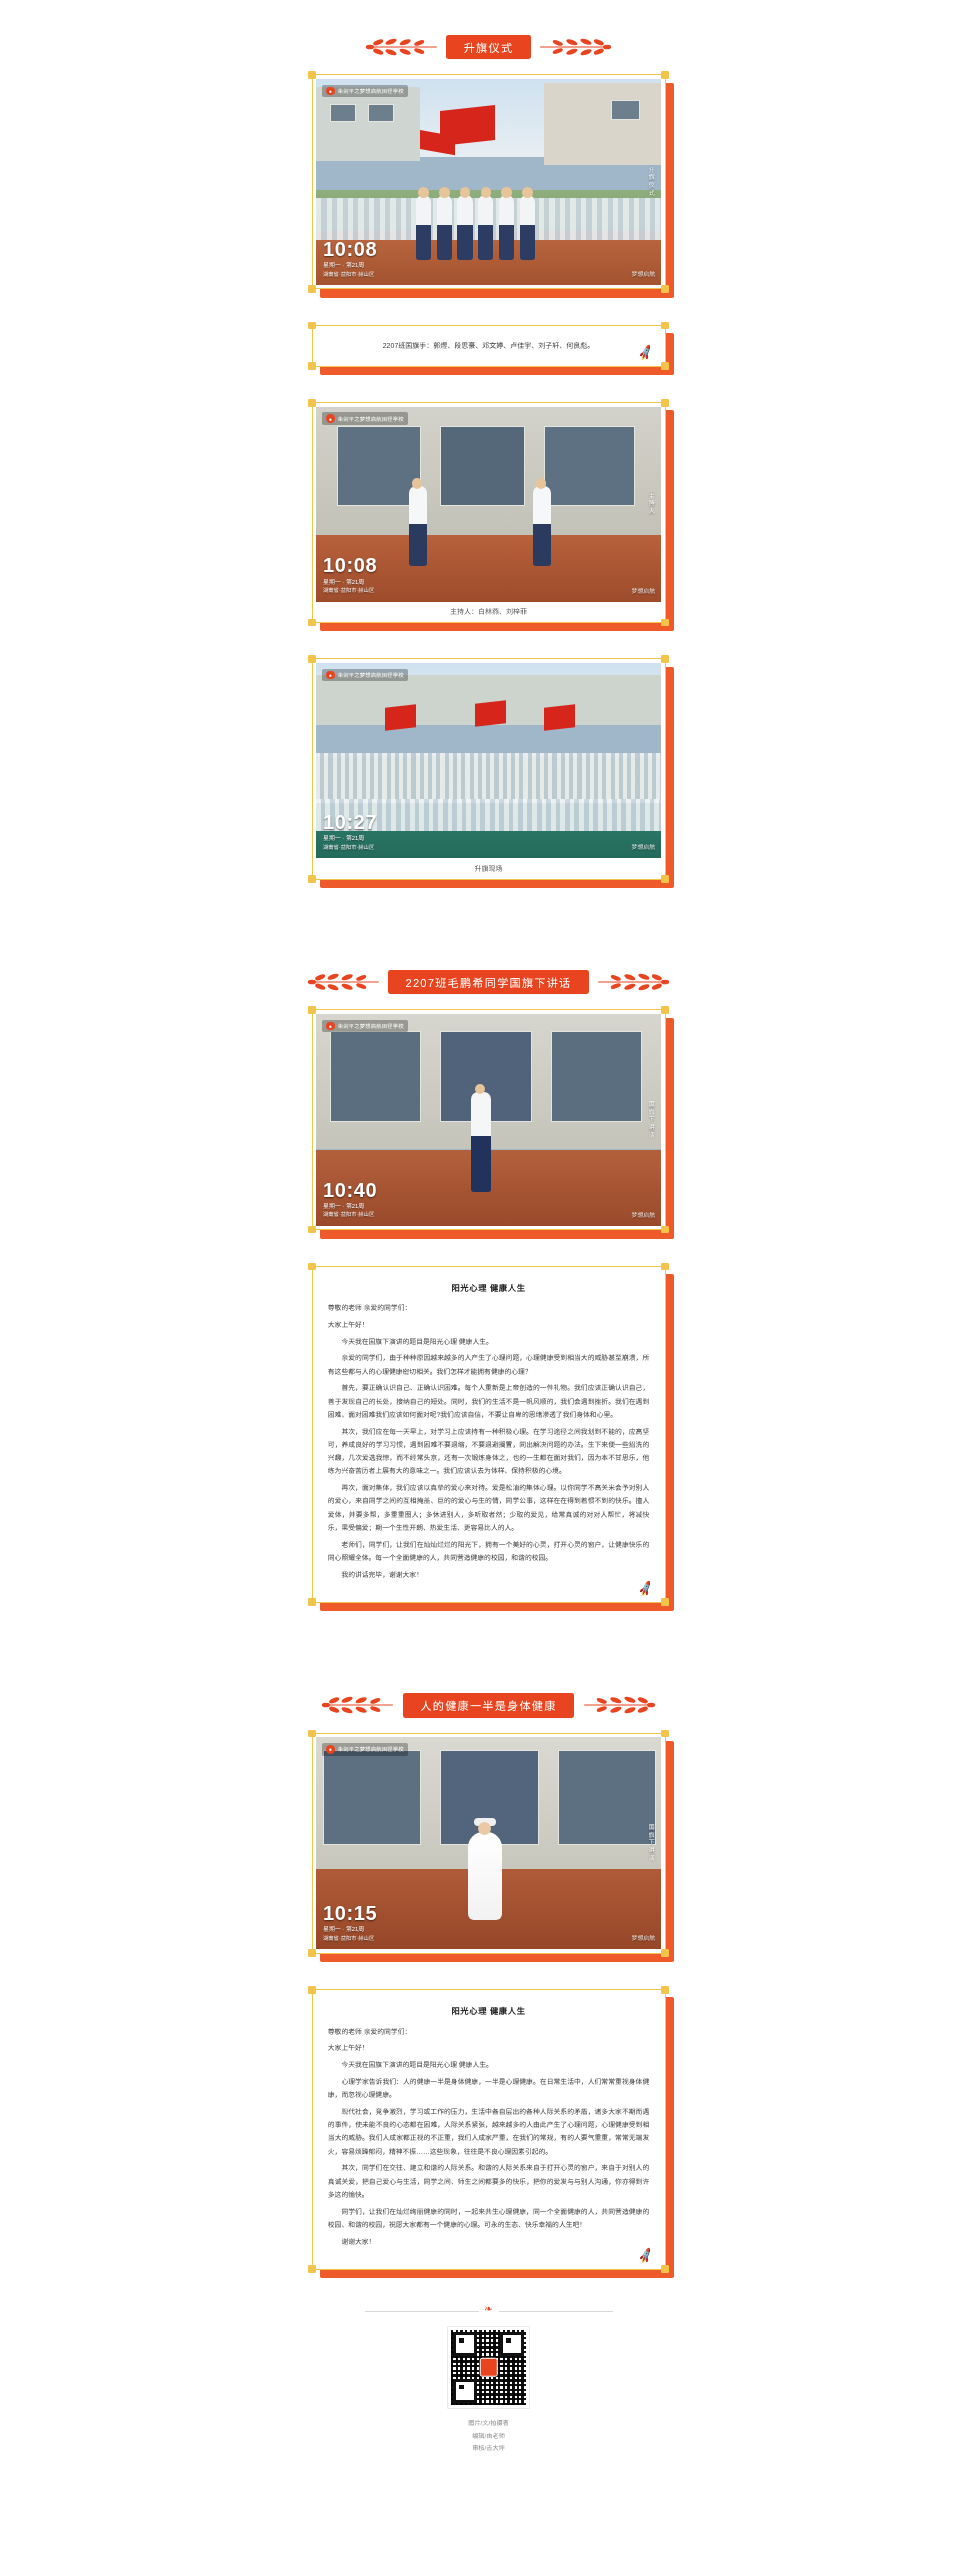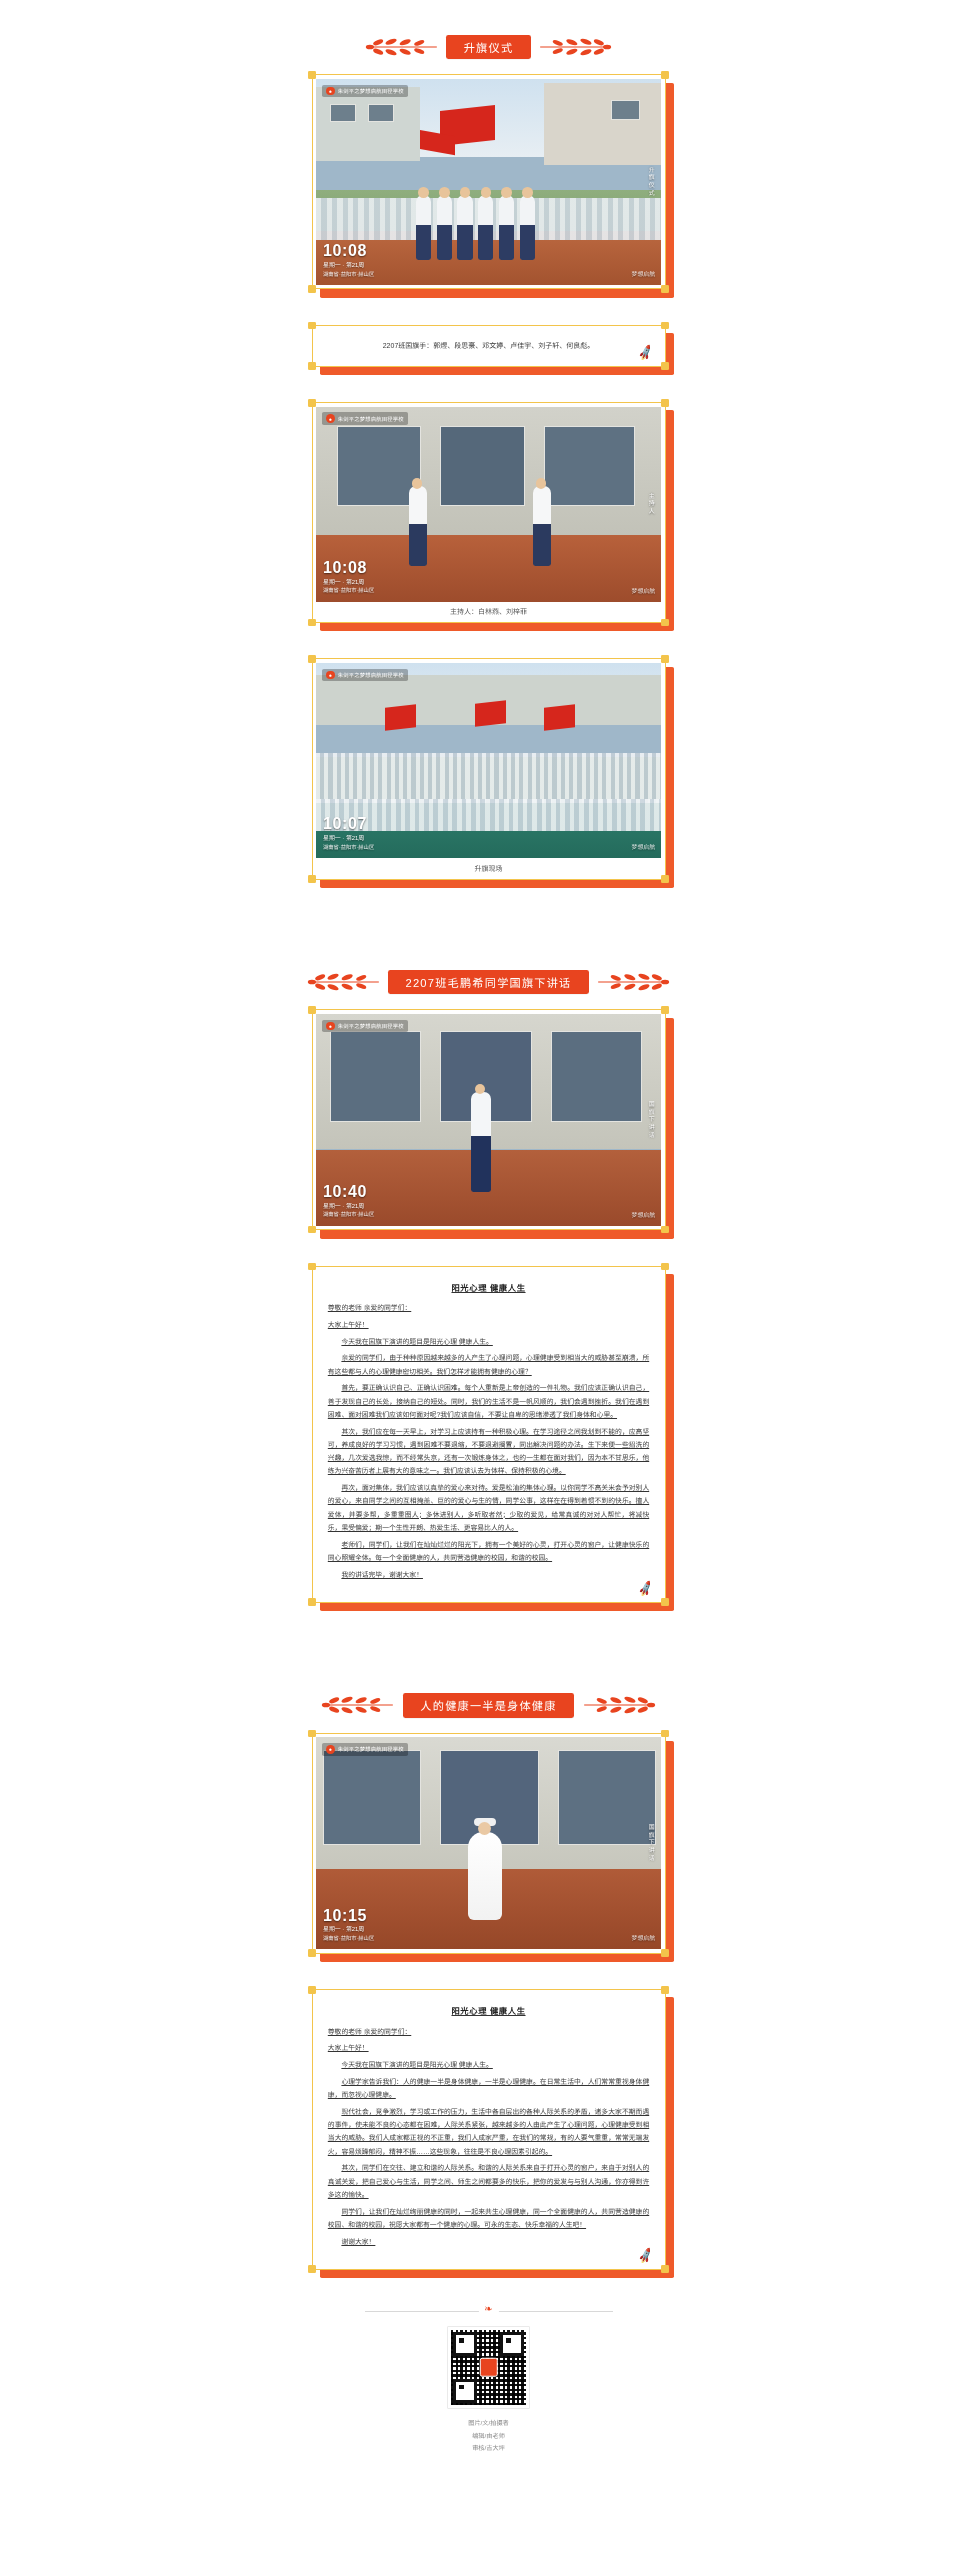--- a/index.html
+++ b/index.html
@@ -109,21 +109,21 @@
     display:flex;align-items:center;justify-content:center;
   }
   .wm .wm-text{color:#fff;font-size:5.3px;letter-spacing:0.2px;white-space:nowrap;}
 
   
   .ts{
     position:absolute;left:7px;bottom:8.3px;color:#fff;
     text-shadow:0 0.6px 1.8px rgba(0,0,0,.55);
     line-height:1.15;
   }
-  .ts .time{font-size:16px;font-weight:bold;letter-spacing:0.6px;}
+  .ts .time{font-size:20px;font-weight:bold;letter-spacing:0.6px;}
   .ts .date{font-size:5.9px;opacity:.95;margin-top:1.2px;}
   .ts .loc{font-size:5.3px;opacity:.92;margin-top:1.8px;}
 
   
   .vlabel{
     position:absolute;right:5.9px;top:50%;transform:translateY(-50%);
     writing-mode:vertical-rl;
     color:#fff;font-size:5.9px;letter-spacing:1.8px;
     text-shadow:0 0.6px 1.8px rgba(0,0,0,.6);
     line-height:1.6;
@@ -148,21 +148,21 @@
     position:absolute;left:8.3px;top:8.3px;right:-8.3px;bottom:-8.3px;background:#ef5a2a;border-radius:1.8px;
   }
   .textbox{
     position:relative;border:1.2px solid #f3c44b;background:#fff;padding:13px 15.3px;box-sizing:border-box;
   }
   .textbox p{margin:0;font-size:7px;line-height:2;color:#3a3a3a;text-align:justify;}
   .namelist{text-align:center !important;font-size:7px;}
 
   
   .article-wrap{
-    position:relative;width:354px;margin:0 auto 15.3px auto;text-decoration:underline;
+    position:relative;width:354px;margin:0 auto 15.3px auto;
   }
   .article-wrap .backing{
     position:absolute;left:8.3px;top:8.3px;right:-8.3px;bottom:-8.3px;background:#ef5a2a;border-radius:1.8px;
   }
   .article{
     position:relative;border:1.2px solid #f3c44b;background:#fff;padding:11.8px 15.3px 17.7px 15.3px;box-sizing:border-box;
   }
   .article h3{
     margin:2.4px 0 8.3px 0;text-align:center;font-size:8.3px;font-weight:bold;color:#222;letter-spacing:0.6px;
   }
@@ -372,21 +372,21 @@
           <div class="flagred" style="left:46%;top:20%;width:9%;height:12%"></div>
           <div class="flagred" style="left:66%;top:22%;width:9%;height:12%"></div>
           <div class="crowd" style="bottom:28%;height:26%;background:repeating-linear-gradient(90deg,#eef2f5 0 4.1px,#c2ced7 4.1px 8.3px)"></div>
           <div class="crowd" style="bottom:14%;height:16%;background:repeating-linear-gradient(90deg,#f2f5f7 0 4.7px,#cbd6de 4.7px 9.4px);opacity:.9"></div>
         </div>
         <div class="wm">
           <span class="wm-logo">●</span>
           <span class="wm-text">朱剑平之梦想启航田径学校</span>
         </div>
         <div class="ts">
-          <div class="time">10:07</div>
+          <div class="time">10:27</div>
           <div class="date">星期一 · 第21周</div>
           <div class="loc">湖南省·益阳市·赫山区</div>
         </div>
         <div class="brandmark">梦想启航</div>
       </div>
       <div class="caption">升旗现场</div>
     </div>
   </div>
 
   <div class="spacer"></div>

